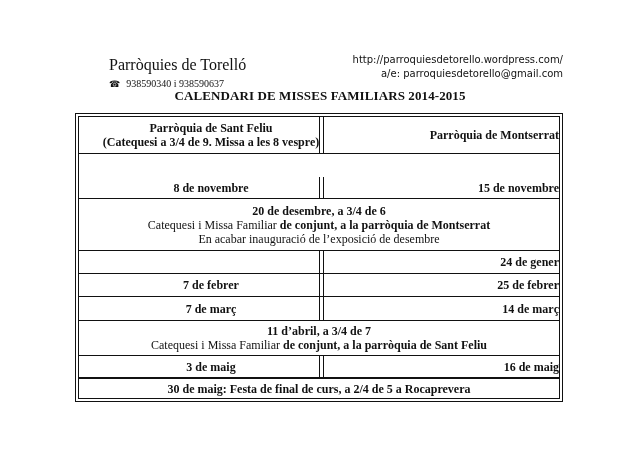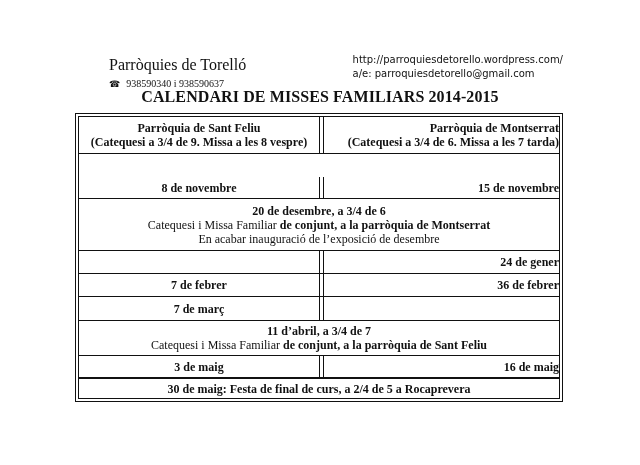--- a/index.html
+++ b/index.html
@@ -1,27 +1,27 @@
 <!DOCTYPE html>
 <html><head>
 <meta charset="utf-8">
 <style>
   html, body { margin:0; padding:0; background:#fff; }
   body { width:640px; height:465px; position:relative; overflow:hidden; font-family:"Liberation Serif", serif; color:#111; }
   .hdr-left { position:absolute; left:77px; top:56px;margin-left:32px; }
   .org { font-size:16px; line-height:18px; }
   .phone { font-size:10px; line-height:17px; margin-top:1px; }
   .phone .ico { font-size:9px; margin-right:6px; }
-  .hdr-right { position:absolute; right:77px; top:53px; text-align:left; font-family:"DejaVu Sans", sans-serif; font-size:10px; line-height:14px; }
-  .title { position:absolute; left:0; width:640px; top:88px; text-align:center; font-weight:bold; font-size:16px; letter-spacing:0.1px; }
+  .hdr-right { position:absolute; right:77px; top:53px; text-align:right; font-family:"DejaVu Sans", sans-serif; font-size:10px; line-height:14px; }
+  .title { position:absolute; left:0; width:640px; top:88px; text-align:center; font-weight:bold; font-size:13px; letter-spacing:0.1px; }
   .tbl { position:absolute; left:75px; top:113px; width:488px; height:289px; border:3px double #111; box-sizing:border-box; border-width:4px; }
   .row { position:absolute; left:0; right:0; border-bottom:1.5px solid #111; box-sizing:border-box; }
   .row.last { border-bottom:none; }
   .cell { position:absolute; top:0; bottom:0; display:flex; flex-direction:column; justify-content:center; align-items:center; text-align:center; font-size:12px; line-height:14px; }
-  .cell.l { left:0; width:240px;font-family:Liberation Serif, serif; }
+  .cell.l { left:12px; width:240px;font-family:Liberation Serif, serif; }
   .cell.r { left:245px; right:0;align-items:flex-end; }
   .cell.full { left:0; right:0; }
   .vdiv { position:absolute; left:240px; width:5px; top:0; bottom:0; border-left:1.5px solid #111; border-right:1.5px solid #111; box-sizing:border-box; }
   .b { font-weight:bold; }
 </style>
 </head>
 <body>
 
 <div class="hdr-left">
   <div class="org">Parròquies de Torelló</div>
@@ -40,21 +40,20 @@
 <div class="tbl">
 
   <div class="row" style="top:0;height:37px;">
     <div class="cell l b">
       <span>Parròquia de Sant Feliu</span>
       <span>(Catequesi a 3/4 de 9. Missa a les 8 vespre)</span>
     </div>
     <div class="vdiv"></div>
     <div class="cell r b">
       <span>Parròquia de Montserrat</span>
-      <span>(Catequesi a 3/4 de 6. Missa a les 7 tarda)</span>
     </div>
   </div>
 
   <div class="row" style="top:60px;height:22px;">
     <div class="cell l b">8 de novembre</div>
     <div class="vdiv"></div>
     <div class="cell r b">15 de novembre</div>
   </div>
 
   <div class="row" style="top:82px;height:52px;">
@@ -65,25 +64,26 @@
     </div>
   </div>
 
   <div class="row" style="top:134px;height:23px;">
     <div class="vdiv"></div>
     <div class="cell r b">24 de gener</div>
   </div>
   <div class="row" style="top:157px;height:23px;">
     <div class="cell l b">7 de febrer</div>
     <div class="vdiv"></div>
-    <div class="cell r b">36 de febrer</div>
+    <div class="cell r b">25 de febrer</div>
   </div>
   <div class="row" style="top:180px;height:24px;">
     <div class="cell l b">7 de març</div>
     <div class="vdiv"></div>
+    <div class="cell r b">14 de març</div>
   </div>
 
   <div class="row" style="top:204px;height:35px;">
     <div class="cell full">
       <span class="b">11 d’abril, a 3/4 de 7</span>
       <span><span>Catequesi i Missa Familiar </span><span class="b">de conjunt, a la parròquia de Sant Feliu</span></span>
     </div>
   </div>
 
   <div class="row" style="top:239px;height:22px;">

